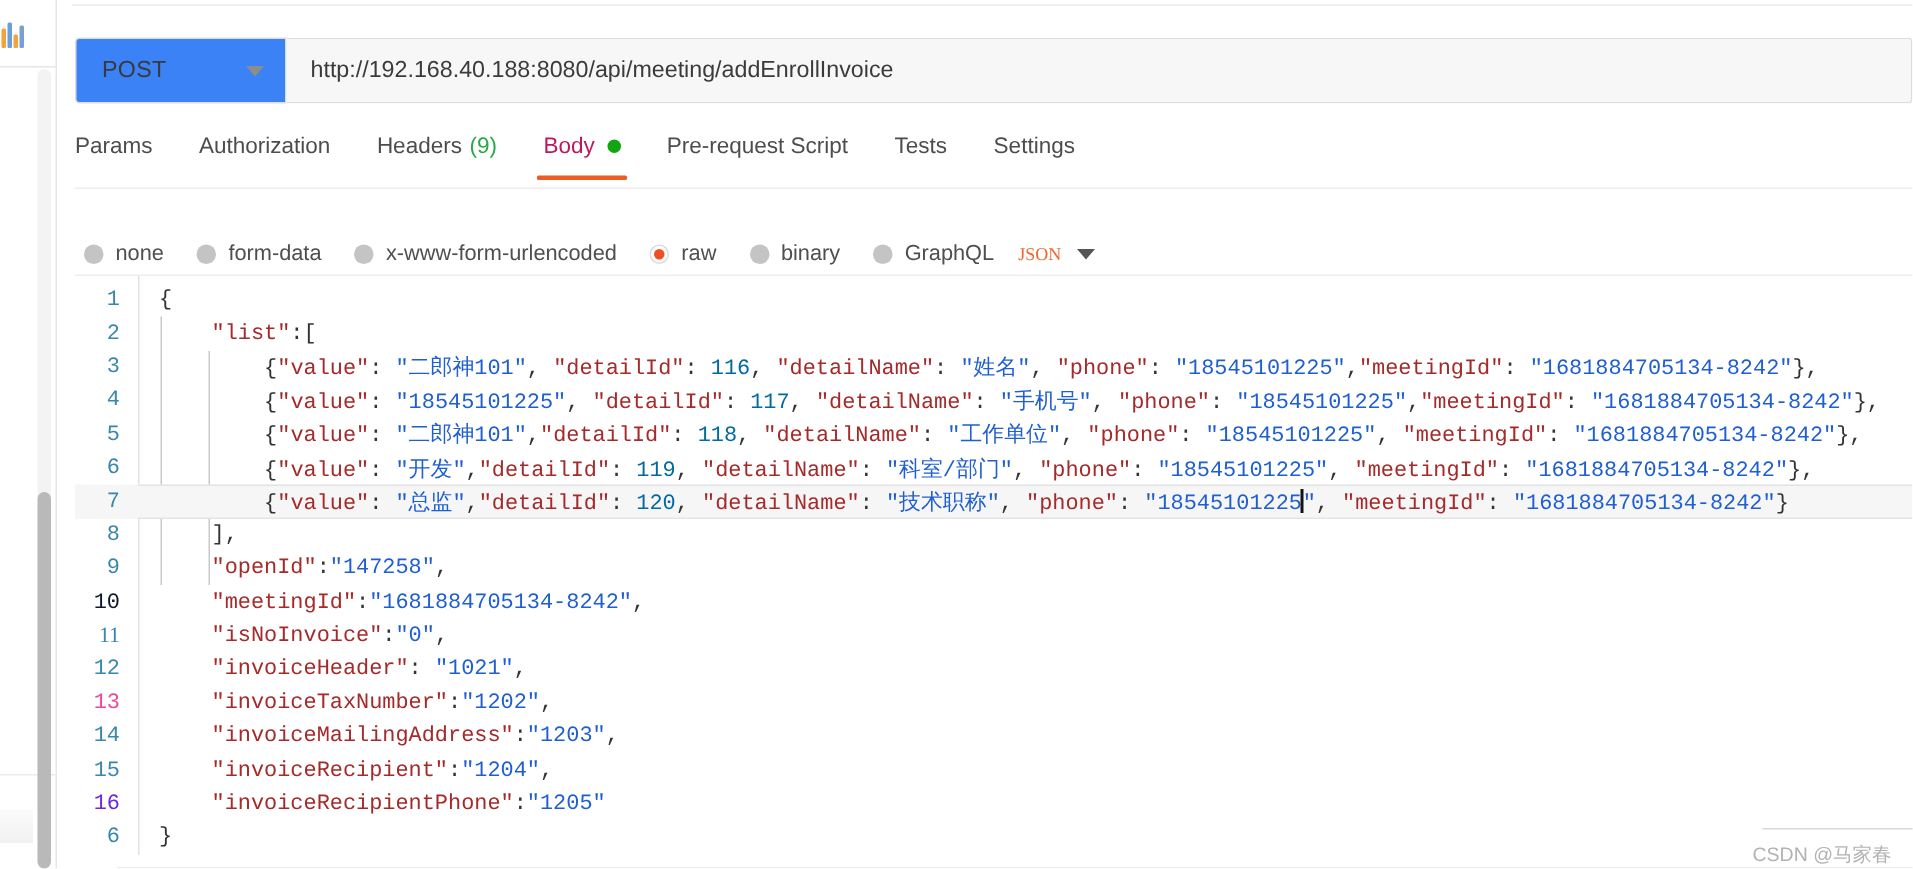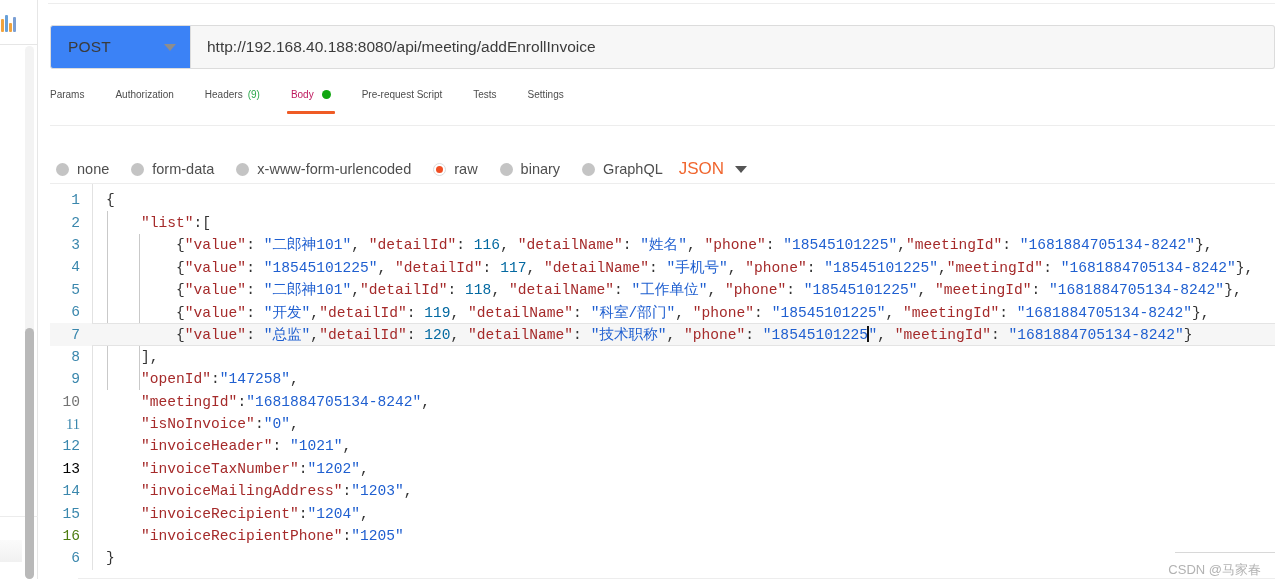--- a/index.html
+++ b/index.html
@@ -79,21 +79,21 @@
     font-size: 15.5px; color: #3b3b3b; overflow: hidden; white-space: nowrap;
     font-family: "Liberation Sans", sans-serif;
   }
 
   
   #tab-row {
     position: absolute; left: 11px; top: 86px; height: 40px;
     display: flex; align-items: flex-start;
   }
   .tab {
-    position: relative; font-size: 10px; color: #4d4d4d; cursor: pointer;
+    position: relative; font-size: 15px; color: #4d4d4d; cursor: pointer;
     padding: 3px 0 14px 0; margin-right: 31px; white-space: nowrap;
     display: flex; align-items: center;
   }
   .tab .cnt { color: #2aa84a; margin-left: 5px; }
   .tab.active { color: #be185d; }
   .tab.active::after {
     content: ""; position: absolute; left: -4px; right: -4px; bottom: 0;
     height: 3px; background: var(--accent, #ef5b25); border-radius: 1px;
   }
   #body-dot {
@@ -118,21 +118,21 @@
   }
   .radio-opt.selected .radio-dot {
     background: #ffffff; border: 1.5px solid #dcdcdc;
   }
   .radio-opt.selected .radio-dot::after {
     content: ""; width: 7px; height: 7px; border-radius: 50%; background: #f04e23;
   }
   #format-select {
     display: flex; align-items: center; cursor: pointer; margin-left: -6px;
   }
-  #format-label { font-size: 17px; color: #f0662f; margin-right: 11px; }
+  #format-label { font-size: 12px; color: #f0662f; margin-right: 11px; font-family: Liberation Serif, serif; }
   #format-caret {
     width: 0; height: 0; border-left: 6px solid transparent; border-right: 6px solid transparent;
     border-top: 7px solid #555555;
   }
 
   
   #editor {
     position: absolute; left: 11px; top: 183px; width: 1225px; height: 396px;
     background: #ffffff; border-top: 1px solid #ededed; overflow: hidden;
   }
@@ -277,27 +277,27 @@
       <div class="guide" id="guide-b"></div>
     <div class="code-line"><span class="ln" style="color: rgb(58, 135, 173);">1</span><span class="code-text"><span class="tok-pun">{</span></span></div>
         <div class="code-line"><span class="ln" style="color: rgb(58, 135, 173);">2</span><span class="code-text"><span class="tok-pun">    </span><span class="tok-key">"list"</span><span class="tok-pun">:[</span></span></div>
         <div class="code-line"><span class="ln" style="color: rgb(58, 135, 173);">3</span><span class="code-text"><span class="tok-pun">        {</span><span class="tok-key">"value"</span><span class="tok-pun">: </span><span class="tok-str">"二郎神101"</span><span class="tok-pun">, </span><span class="tok-key">"detailId"</span><span class="tok-pun">: </span><span class="tok-num">116</span><span class="tok-pun">, </span><span class="tok-key">"detailName"</span><span class="tok-pun">: </span><span class="tok-str">"姓名"</span><span class="tok-pun">, </span><span class="tok-key">"phone"</span><span class="tok-pun">: </span><span class="tok-str">"18545101225"</span><span class="tok-pun">,</span><span class="tok-key">"meetingId"</span><span class="tok-pun">: </span><span class="tok-str">"1681884705134-8242"</span><span class="tok-pun">},</span></span></div>
         <div class="code-line"><span class="ln" style="color: rgb(58, 135, 173);">4</span><span class="code-text"><span class="tok-pun">        {</span><span class="tok-key">"value"</span><span class="tok-pun">: </span><span class="tok-str">"18545101225"</span><span class="tok-pun">, </span><span class="tok-key">"detailId"</span><span class="tok-pun">: </span><span class="tok-num">117</span><span class="tok-pun">, </span><span class="tok-key">"detailName"</span><span class="tok-pun">: </span><span class="tok-str">"手机号"</span><span class="tok-pun">, </span><span class="tok-key">"phone"</span><span class="tok-pun">: </span><span class="tok-str">"18545101225"</span><span class="tok-pun">,</span><span class="tok-key">"meetingId"</span><span class="tok-pun">: </span><span class="tok-str">"1681884705134-8242"</span><span class="tok-pun">},</span></span></div>
         <div class="code-line"><span class="ln" style="color: rgb(58, 135, 173);">5</span><span class="code-text"><span class="tok-pun">        {</span><span class="tok-key">"value"</span><span class="tok-pun">: </span><span class="tok-str">"二郎神101"</span><span class="tok-pun">,</span><span class="tok-key">"detailId"</span><span class="tok-pun">: </span><span class="tok-num">118</span><span class="tok-pun">, </span><span class="tok-key">"detailName"</span><span class="tok-pun">: </span><span class="tok-str">"工作单位"</span><span class="tok-pun">, </span><span class="tok-key">"phone"</span><span class="tok-pun">: </span><span class="tok-str">"18545101225"</span><span class="tok-pun">, </span><span class="tok-key">"meetingId"</span><span class="tok-pun">: </span><span class="tok-str">"1681884705134-8242"</span><span class="tok-pun">},</span></span></div>
         <div class="code-line"><span class="ln" style="color: rgb(58, 135, 173);">6</span><span class="code-text"><span class="tok-pun">        {</span><span class="tok-key">"value"</span><span class="tok-pun">: </span><span class="tok-str">"开发"</span><span class="tok-pun">,</span><span class="tok-key">"detailId"</span><span class="tok-pun">: </span><span class="tok-num">119</span><span class="tok-pun">, </span><span class="tok-key">"detailName"</span><span class="tok-pun">: </span><span class="tok-str">"科室/部门"</span><span class="tok-pun">, </span><span class="tok-key">"phone"</span><span class="tok-pun">: </span><span class="tok-str">"18545101225"</span><span class="tok-pun">, </span><span class="tok-key">"meetingId"</span><span class="tok-pun">: </span><span class="tok-str">"1681884705134-8242"</span><span class="tok-pun">},</span></span></div>
         <div class="code-line active-line"><span class="ln" style="color: rgb(58, 135, 173);">7</span><span class="code-text"><span class="tok-pun">        {</span><span class="tok-key">"value"</span><span class="tok-pun">: </span><span class="tok-str">"总监"</span><span class="tok-pun">,</span><span class="tok-key">"detailId"</span><span class="tok-pun">: </span><span class="tok-num">120</span><span class="tok-pun">, </span><span class="tok-key">"detailName"</span><span class="tok-pun">: </span><span class="tok-str">"技术职称"</span><span class="tok-pun">, </span><span class="tok-key">"phone"</span><span class="tok-pun">: </span><span class="tok-str">"18545101225</span><span class="caret-bar"></span><span class="tok-str">"</span><span class="tok-pun">, </span><span class="tok-key">"meetingId"</span><span class="tok-pun">: </span><span class="tok-str">"1681884705134-8242"</span><span class="tok-pun">}</span></span></div>
         <div class="code-line"><span class="ln" style="color: rgb(58, 135, 173);">8</span><span class="code-text"><span class="tok-pun">    ],</span></span></div>
         <div class="code-line"><span class="ln" style="color: rgb(58, 135, 173);">9</span><span class="code-text"><span class="tok-pun">    </span><span class="tok-key">"openId"</span><span class="tok-pun">:</span><span class="tok-str">"147258"</span><span class="tok-pun">,</span></span></div>
-        <div class="code-line"><span class="ln" style="color: #737373;">10</span><span class="code-text"><span class="tok-pun">    </span><span class="tok-key">"meetingId"</span><span class="tok-pun">:</span><span class="tok-str">"1681884705134-8242"</span><span class="tok-pun">,</span></span></div>
+        <div class="code-line"><span class="ln" style="color: #0f172a;">10</span><span class="code-text"><span class="tok-pun">    </span><span class="tok-key">"meetingId"</span><span class="tok-pun">:</span><span class="tok-str">"1681884705134-8242"</span><span class="tok-pun">,</span></span></div>
         <div class="code-line"><span class="ln" style="color: rgb(58, 135, 173); font-family: Liberation Serif, serif;">11</span><span class="code-text"><span class="tok-pun">    </span><span class="tok-key">"isNoInvoice"</span><span class="tok-pun">:</span><span class="tok-str">"0"</span><span class="tok-pun">,</span></span></div>
         <div class="code-line"><span class="ln" style="color: rgb(58, 135, 173);">12</span><span class="code-text"><span class="tok-pun">    </span><span class="tok-key">"invoiceHeader"</span><span class="tok-pun">: </span><span class="tok-str">"1021"</span><span class="tok-pun">,</span></span></div>
-        <div class="code-line"><span class="ln" style="color: #000000;">13</span><span class="code-text"><span class="tok-pun">    </span><span class="tok-key">"invoiceTaxNumber"</span><span class="tok-pun">:</span><span class="tok-str">"1202"</span><span class="tok-pun">,</span></span></div>
+        <div class="code-line"><span class="ln" style="color: #ec4899;">13</span><span class="code-text"><span class="tok-pun">    </span><span class="tok-key">"invoiceTaxNumber"</span><span class="tok-pun">:</span><span class="tok-str">"1202"</span><span class="tok-pun">,</span></span></div>
         <div class="code-line"><span class="ln" style="color: rgb(58, 135, 173);">14</span><span class="code-text"><span class="tok-pun">    </span><span class="tok-key">"invoiceMailingAddress"</span><span class="tok-pun">:</span><span class="tok-str">"1203"</span><span class="tok-pun">,</span></span></div>
         <div class="code-line"><span class="ln" style="color: rgb(58, 135, 173);">15</span><span class="code-text"><span class="tok-pun">    </span><span class="tok-key">"invoiceRecipient"</span><span class="tok-pun">:</span><span class="tok-str">"1204"</span><span class="tok-pun">,</span></span></div>
-        <div class="code-line"><span class="ln" style="color: #4d7c0f;">16</span><span class="code-text"><span class="tok-pun">    </span><span class="tok-key">"invoiceRecipientPhone"</span><span class="tok-pun">:</span><span class="tok-str">"1205"</span></span></div>
+        <div class="code-line"><span class="ln" style="color: #6d28d9;">16</span><span class="code-text"><span class="tok-pun">    </span><span class="tok-key">"invoiceRecipientPhone"</span><span class="tok-pun">:</span><span class="tok-str">"1205"</span></span></div>
         <div class="code-line"><span class="ln" style="color: rgb(58, 135, 173);">6</span><span class="code-text"><span class="tok-pun">}</span></span></div>
       </div>
   </div>
 
   <div id="watermark-rule"></div>
   <div id="watermark">CSDN @马家春</div>
   <div id="bottom-rule"></div>
 </div>
 
 </body></html>

